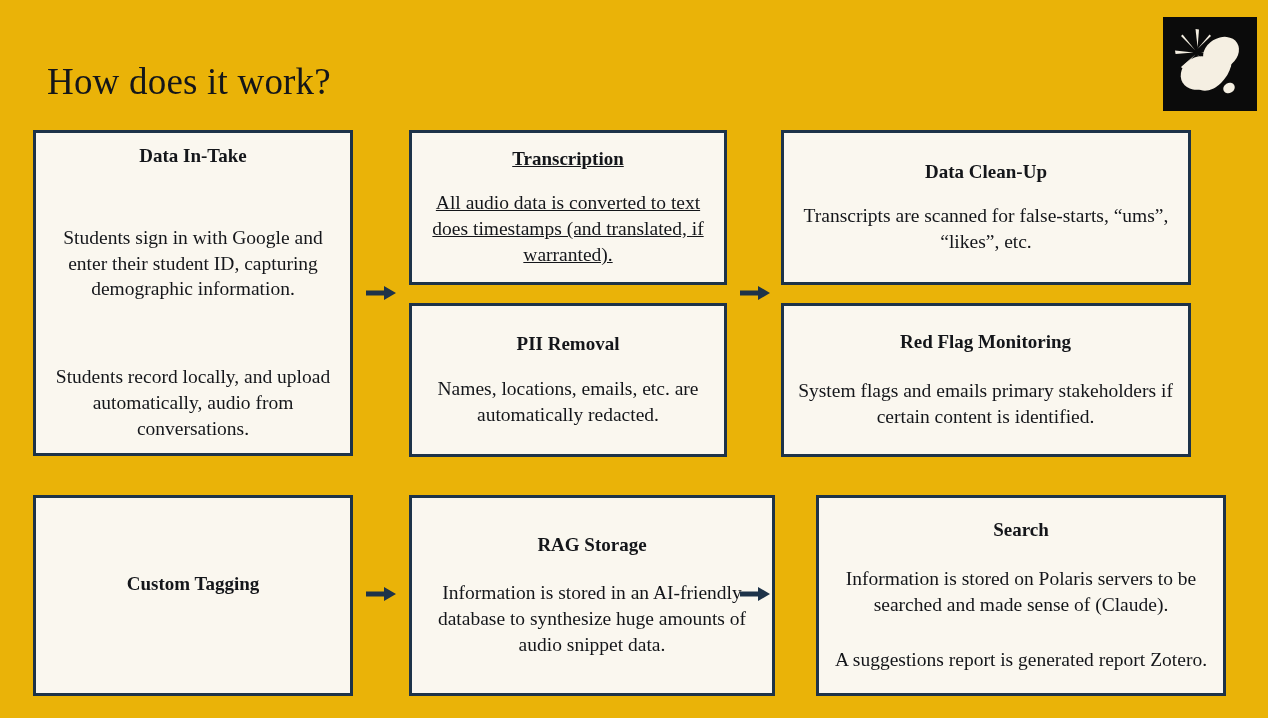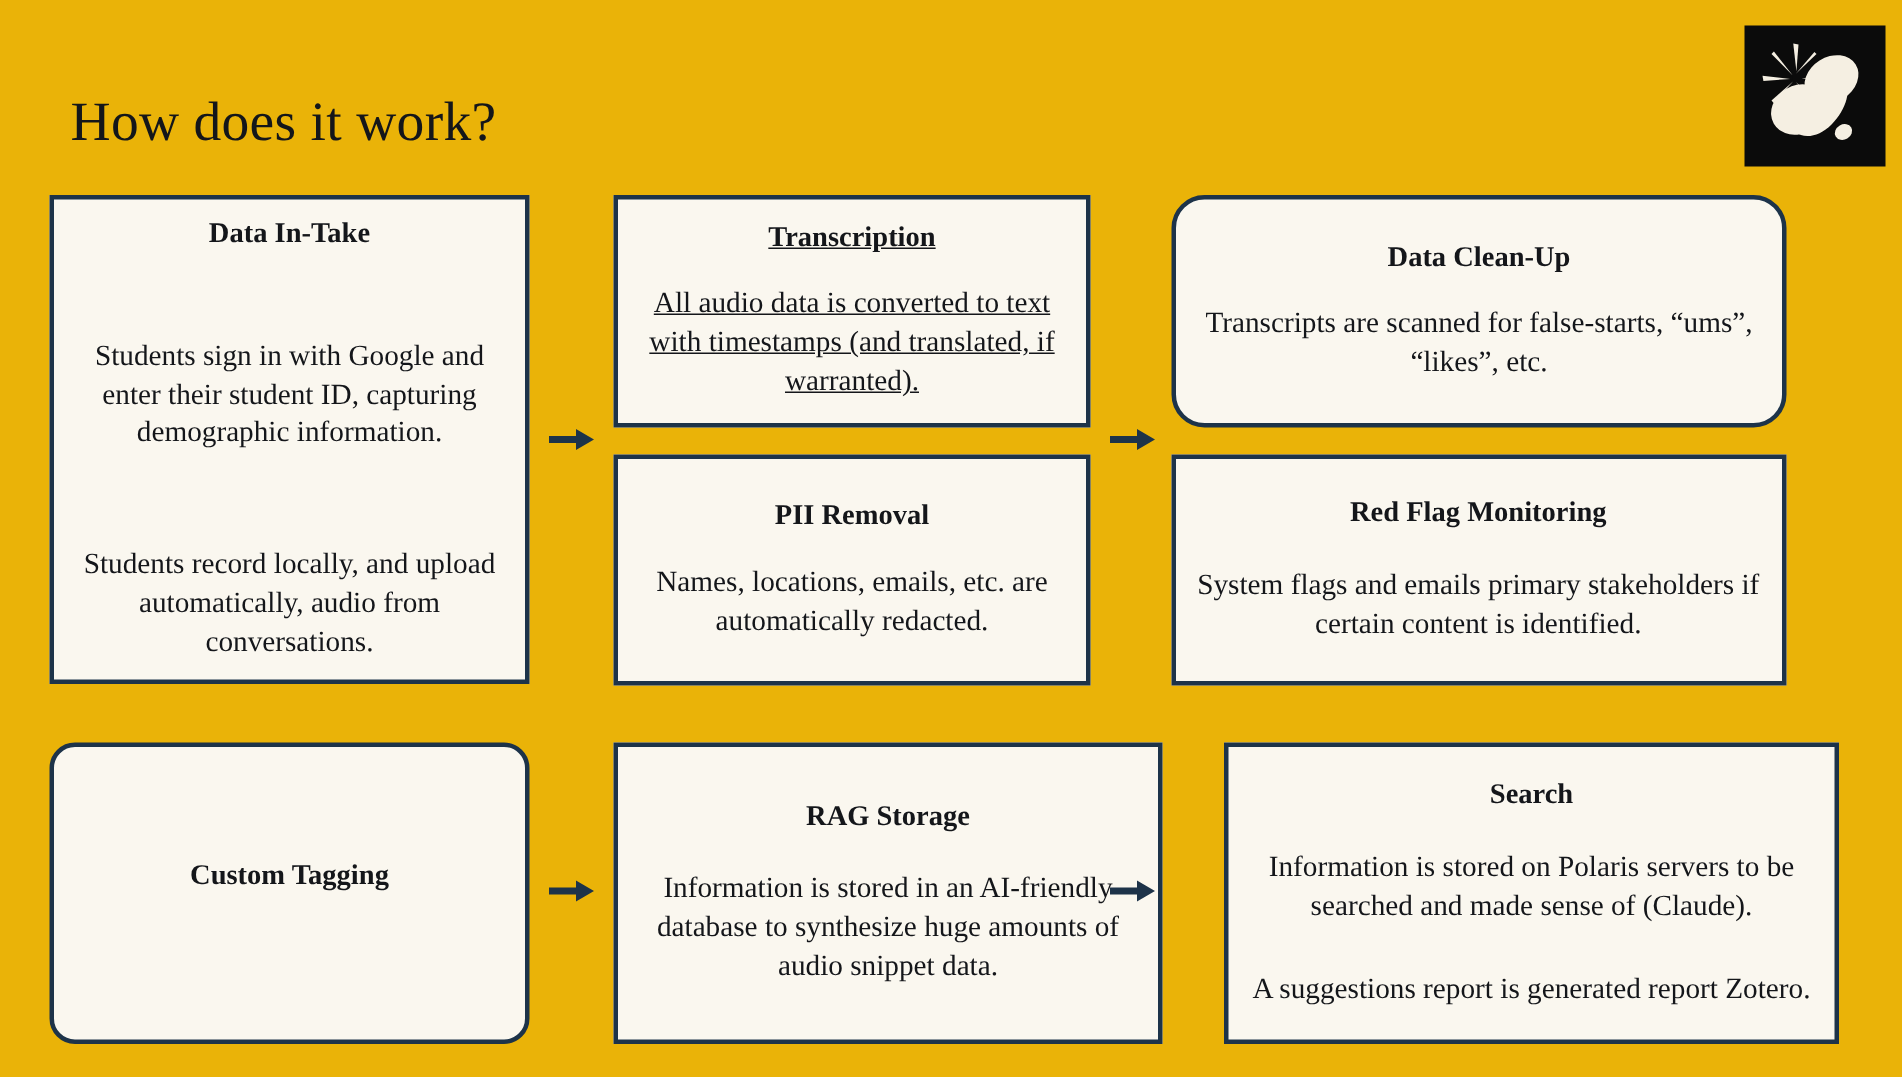--- a/index.html
+++ b/index.html
@@ -79,27 +79,27 @@
     line-height: 1.33;
     color: #14161a;
     margin: 0;
   }
   .card-body + .card-body { margin-top: 29px; }
   .gap-sm .card-title { margin-bottom: 20px; }
   .gap-md .card-title { margin-bottom: 24px; }
 
   
   #card-intake   { left: 33px;  top: 130px; width: 320px; height: 326px; gap: 33px; }
-  #card-tagging  { left: 33px;  top: 495px; width: 320px; height: 201px; border-radius: 17px; }
+  #card-tagging  { left: 33px;  top: 495px; width: 320px; height: 201px; }
   
   #card-transcription { left: 409px; top: 130px; width: 318px; height: 155px; text-decoration: underline; }
   #card-pii          { left: 409px; top: 303px; width: 318px; height: 154px; }
   #card-rag          { left: 409px; top: 495px; width: 366px; height: 201px; }
   
-  #card-cleanup  { left: 781px; top: 130px; width: 410px; height: 155px; border-radius: 22px; }
+  #card-cleanup  { left: 781px; top: 130px; width: 410px; height: 155px; }
   #card-redflag  { left: 781px; top: 303px; width: 410px; height: 154px; padding-left: 13px; }
   #card-search   { left: 816px; top: 495px; width: 410px; height: 201px; }
 
   
   .arrow {
     position: absolute;
     width: 30px;
     height: 22px;
   }
   #arrow-1 { left: 366px; top: 282px; }
@@ -146,21 +146,21 @@
       <p class="card-body">Students sign in with Google and enter their student ID, capturing demographic information.</p>
       <p class="card-body">Students record locally, and upload automatically, audio from conversations.</p>
     </div>
 
     <div class="card gap-md" id="card-tagging">
       <div class="card-title">Custom Tagging</div>
     </div>
 
     <div class="card gap-sm" id="card-transcription">
       <div class="card-title">Transcription</div>
-      <p class="card-body">All audio data is converted to text with timestamps (and translated, if warranted).</p>
+      <p class="card-body">All audio data is converted to text does timestamps (and translated, if warranted).</p>
     </div>
 
     <div class="card gap-sm" id="card-pii">
       <div class="card-title">PII Removal</div>
       <p class="card-body">Names, locations, emails, etc. are automatically redacted.</p>
     </div>
 
     <div class="card gap-md" id="card-rag">
       <div class="card-title">RAG Storage</div>
       <p class="card-body">Information is stored in an AI-friendly database to synthesize huge amounts of audio snippet data.</p>

